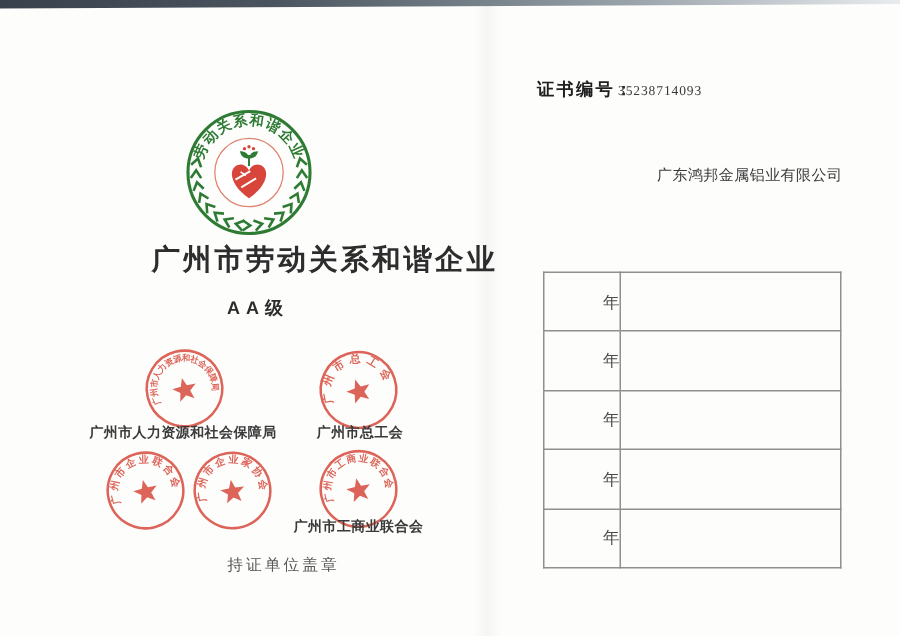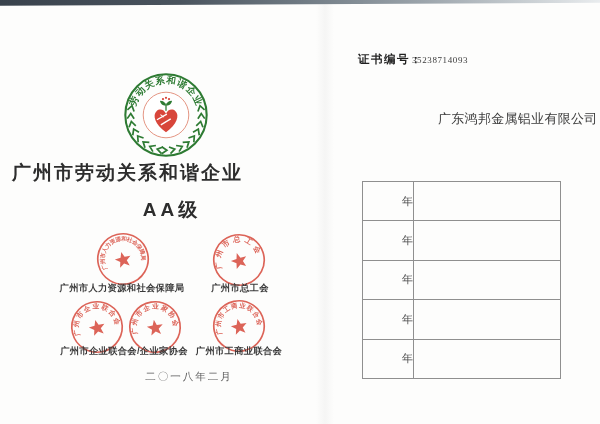--- a/index.html
+++ b/index.html
@@ -17,26 +17,26 @@
     position:absolute;left:316px;top:4px;width:18px;height:420px;
     background:linear-gradient(90deg,rgba(0,0,0,0) 0%,rgba(60,60,60,0.04) 50%,rgba(0,0,0,0) 100%);
   }
   .page{position:absolute;top:12px;height:352px;}
   .page.left{left:0;width:330px;}
   .page.right{left:330px;width:270px;}
 
   .logo{position:absolute;left:123px;top:60px;width:86px;height:86px;}
 
   .cert-title{
-    position:absolute;left:12px;top:148px;width:320px;text-align:left;
+    position:absolute;left:12px;top:148px;width:320px;text-align:right;
     font-size:19px;font-weight:700;letter-spacing:2px;color:#2d2d2d;white-space:nowrap;
   }
   .cert-grade{
     position:absolute;left:12px;top:185px;width:320px;text-align:center;
-    font-size:19px;font-weight:700;letter-spacing:4px;color:#2d2d2d;
+    font-size:12px;font-weight:700;letter-spacing:4px;color:#2d2d2d;
   }
 
   svg.seal{position:absolute;width:56px;height:56px;opacity:.88;}
   .seal-1{left:95px;top:219px;transform:rotate(-14deg);}
   .seal-2{left:211px;top:220px;transform:rotate(-18deg);}
   .seal-3{left:69px;top:287px;transform:rotate(-14deg);}
   .seal-4{left:127px;top:287px;transform:rotate(-9deg);}
   .seal-5{left:211px;top:286px;transform:rotate(-12deg);}
   .seal text{font-family:"Liberation Sans",sans-serif;font-weight:700;}
 
@@ -58,21 +58,21 @@
     position:absolute;font-weight:700;font-size:11.5px;color:#1f1f1f;
     letter-spacing:1.5px;white-space:nowrap;
   }
   .cert-no-label{left:28px;top:40px;}
   .holder-label{left:28px;top:92px;}
   .table-title{left:27px;top:149px;letter-spacing:1px;}
   .field-value{
     position:absolute;font-family:"Liberation Serif",serif;color:#3a3a3a;white-space:nowrap;
   }
   .cert-no-value{left:82px;top:43px;font-size:9px;letter-spacing:0.6px;}
-  .holder-value{left:108px;top:98px;font-size:13px;letter-spacing:0.3px;}
+  .holder-value{left:108px;top:98px;font-size:10px;letter-spacing:0.3px;}
 
   table.verify{
     position:absolute;left:32px;top:169px;width:199px;
     border-collapse:collapse;table-layout:fixed;
   }
   table.verify td{
     border:1px solid #8f8f8f;height:38.4px;padding:0;
   }
   td.year-cell{
     width:50px;text-align:right;padding-right:7px;
@@ -223,24 +223,23 @@
       </defs>
     <circle cx="50" cy="50" r="45" fill="none" stroke="#d84f42" stroke-width="3"></circle>
     <polygon points="50,37 53.7,46.9 64.3,47.4 56,54 58.8,64.1 50,58.3 41.2,64.1 44,54 35.7,47.4 46.3,46.9" fill="#d84f42"></polygon>
     <text font-size="11.5" fill="#d84f42" letter-spacing="1.8">
       <textPath href="#arc5" startOffset="50%" text-anchor="middle">广州市工商业联合会</textPath>
     </text>
   </svg>
 
   <div class="seal-label lbl-1">广州市人力资源和社会保障局</div>
   <div class="seal-label lbl-2">广州市总工会</div>
-  <div class="seal-label lbl-3">广州市企业联合会/企业家协会</div>
   <div class="seal-label lbl-4">广州市工商业联合会</div>
 
-  <div class="issue-date">二〇一八年二月</div>
+  <div class="issue-date">持证单位盖章</div>
 </div>
 
 <div class="page right">
   <div class="field-label cert-no-label">证书编号：</div>
   <div class="field-value cert-no-value">35238714093</div>
 
   <div class="field-value holder-value">广东鸿邦金属铝业有限公司</div>
 
 
   <table class="verify">

